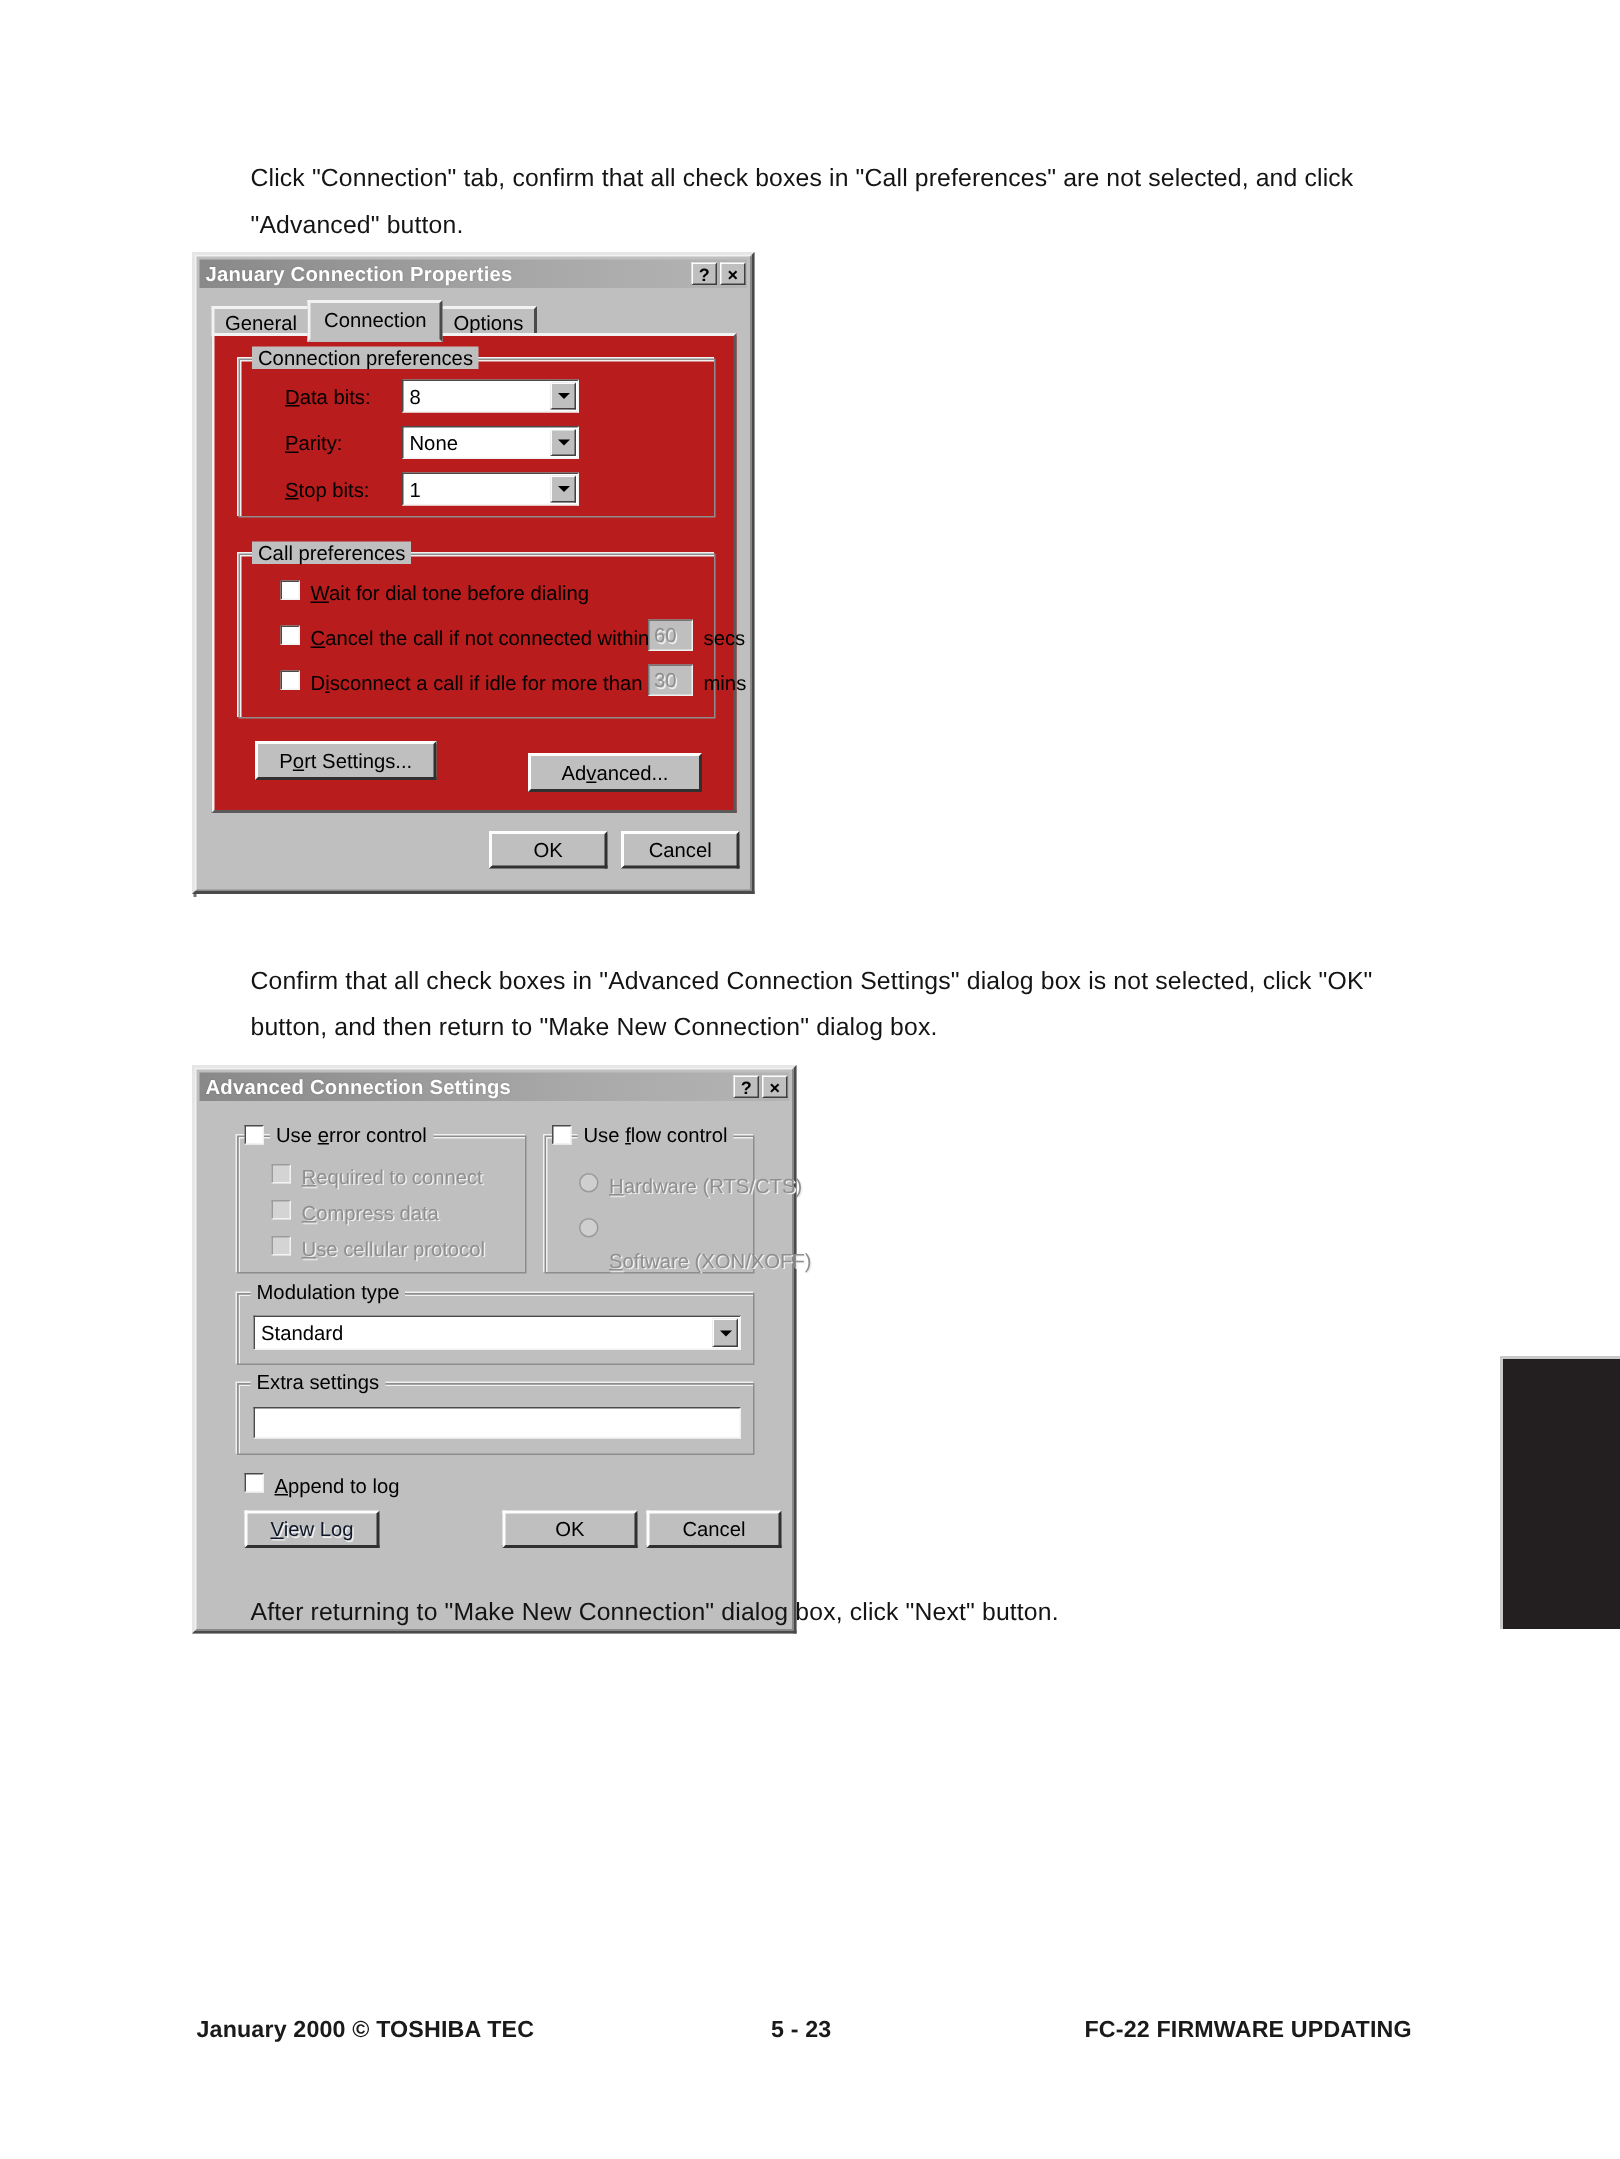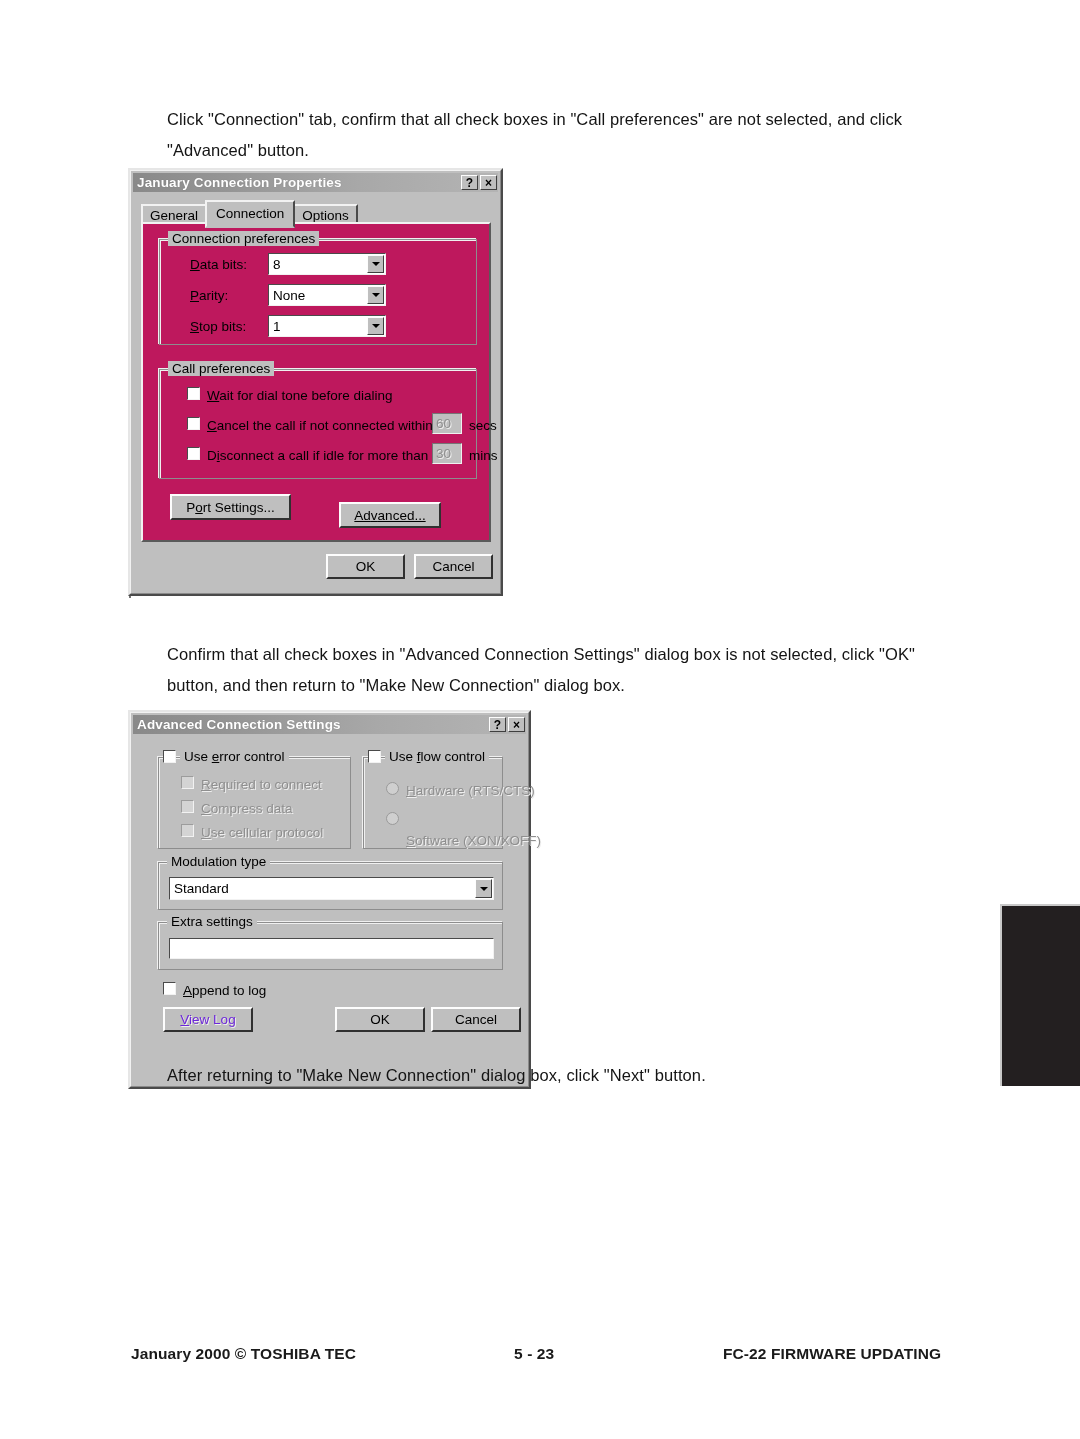--- a/index.html
+++ b/index.html
@@ -117,21 +117,21 @@
     position: relative;
     z-index: 4;
     padding: 4px 9px 5px 9px;
     margin: 0 -2px -2px -2px;
     border-bottom: 2px solid #bfbfbf;
   }
 
   
   .tabpanel {
     position: absolute;
-    background: #be185d;
+    background: #b91c1c;
     border-top: 2px solid #f2f2f2;
     border-left: 2px solid #f2f2f2;
     border-right: 2px solid #5a5a5a;
     border-bottom: 2px solid #5a5a5a;
     box-sizing: border-box;
   }
 
   
   .group {
     position: absolute;
@@ -249,21 +249,21 @@
     border-top: 2px solid #fdfdfd;
     border-left: 2px solid #fdfdfd;
     border-right: 2px solid #303030;
     border-bottom: 2px solid #303030;
     box-sizing: border-box;
     display: flex; align-items: center; justify-content: center;
     font-size: 13.5px;
     line-height: 15px;
     white-space: nowrap;
   }
-  .btn.dim { color: #6d28d9; text-shadow: 1px 1px 0 #efefef; }
+  .btn.dim { color: #0f172a; text-shadow: 1px 1px 0 #efefef; }
 
   
   .footer-item {
     position: absolute;
     font-size: 15.5px;
     font-weight: bold;
     color: #1a1a1a;
     letter-spacing: .1px;
     white-space: nowrap;
   }
@@ -337,21 +337,21 @@
 
       <span class="cbx" style="left:27px; top:77px;"></span>
       <span class="lbl" style="left:47px; top:78px;">D<u>i</u>sconnect a call if idle for more than</span>
       <span class="numfield" style="left:272px; top:73px; width:30px; height:21px;">30</span>
       <span class="lbl" style="left:309px; top:78px;">mins</span>
     </div>
 
     <div class="btn" style="left:27px; top:270px; width:121px; height:26px;">
       <span>P<u>o</u>rt Settings...</span>
     </div>
-    <div class="btn" style="left:196px; top:278px; width:102px; height:26px;text-decoration:underline;">
+    <div class="btn" style="left:209px; top:278px; width:116px; height:26px;">
       <span>Ad<u>v</u>anced...</span>
     </div>
   </div>
 
   <div class="btn" style="left:196px; top:384px; width:79px; height:25px;">
     <span>OK</span>
   </div>
   <div class="btn" style="left:284px; top:384px; width:79px; height:25px;">
     <span>Cancel</span>
   </div>

